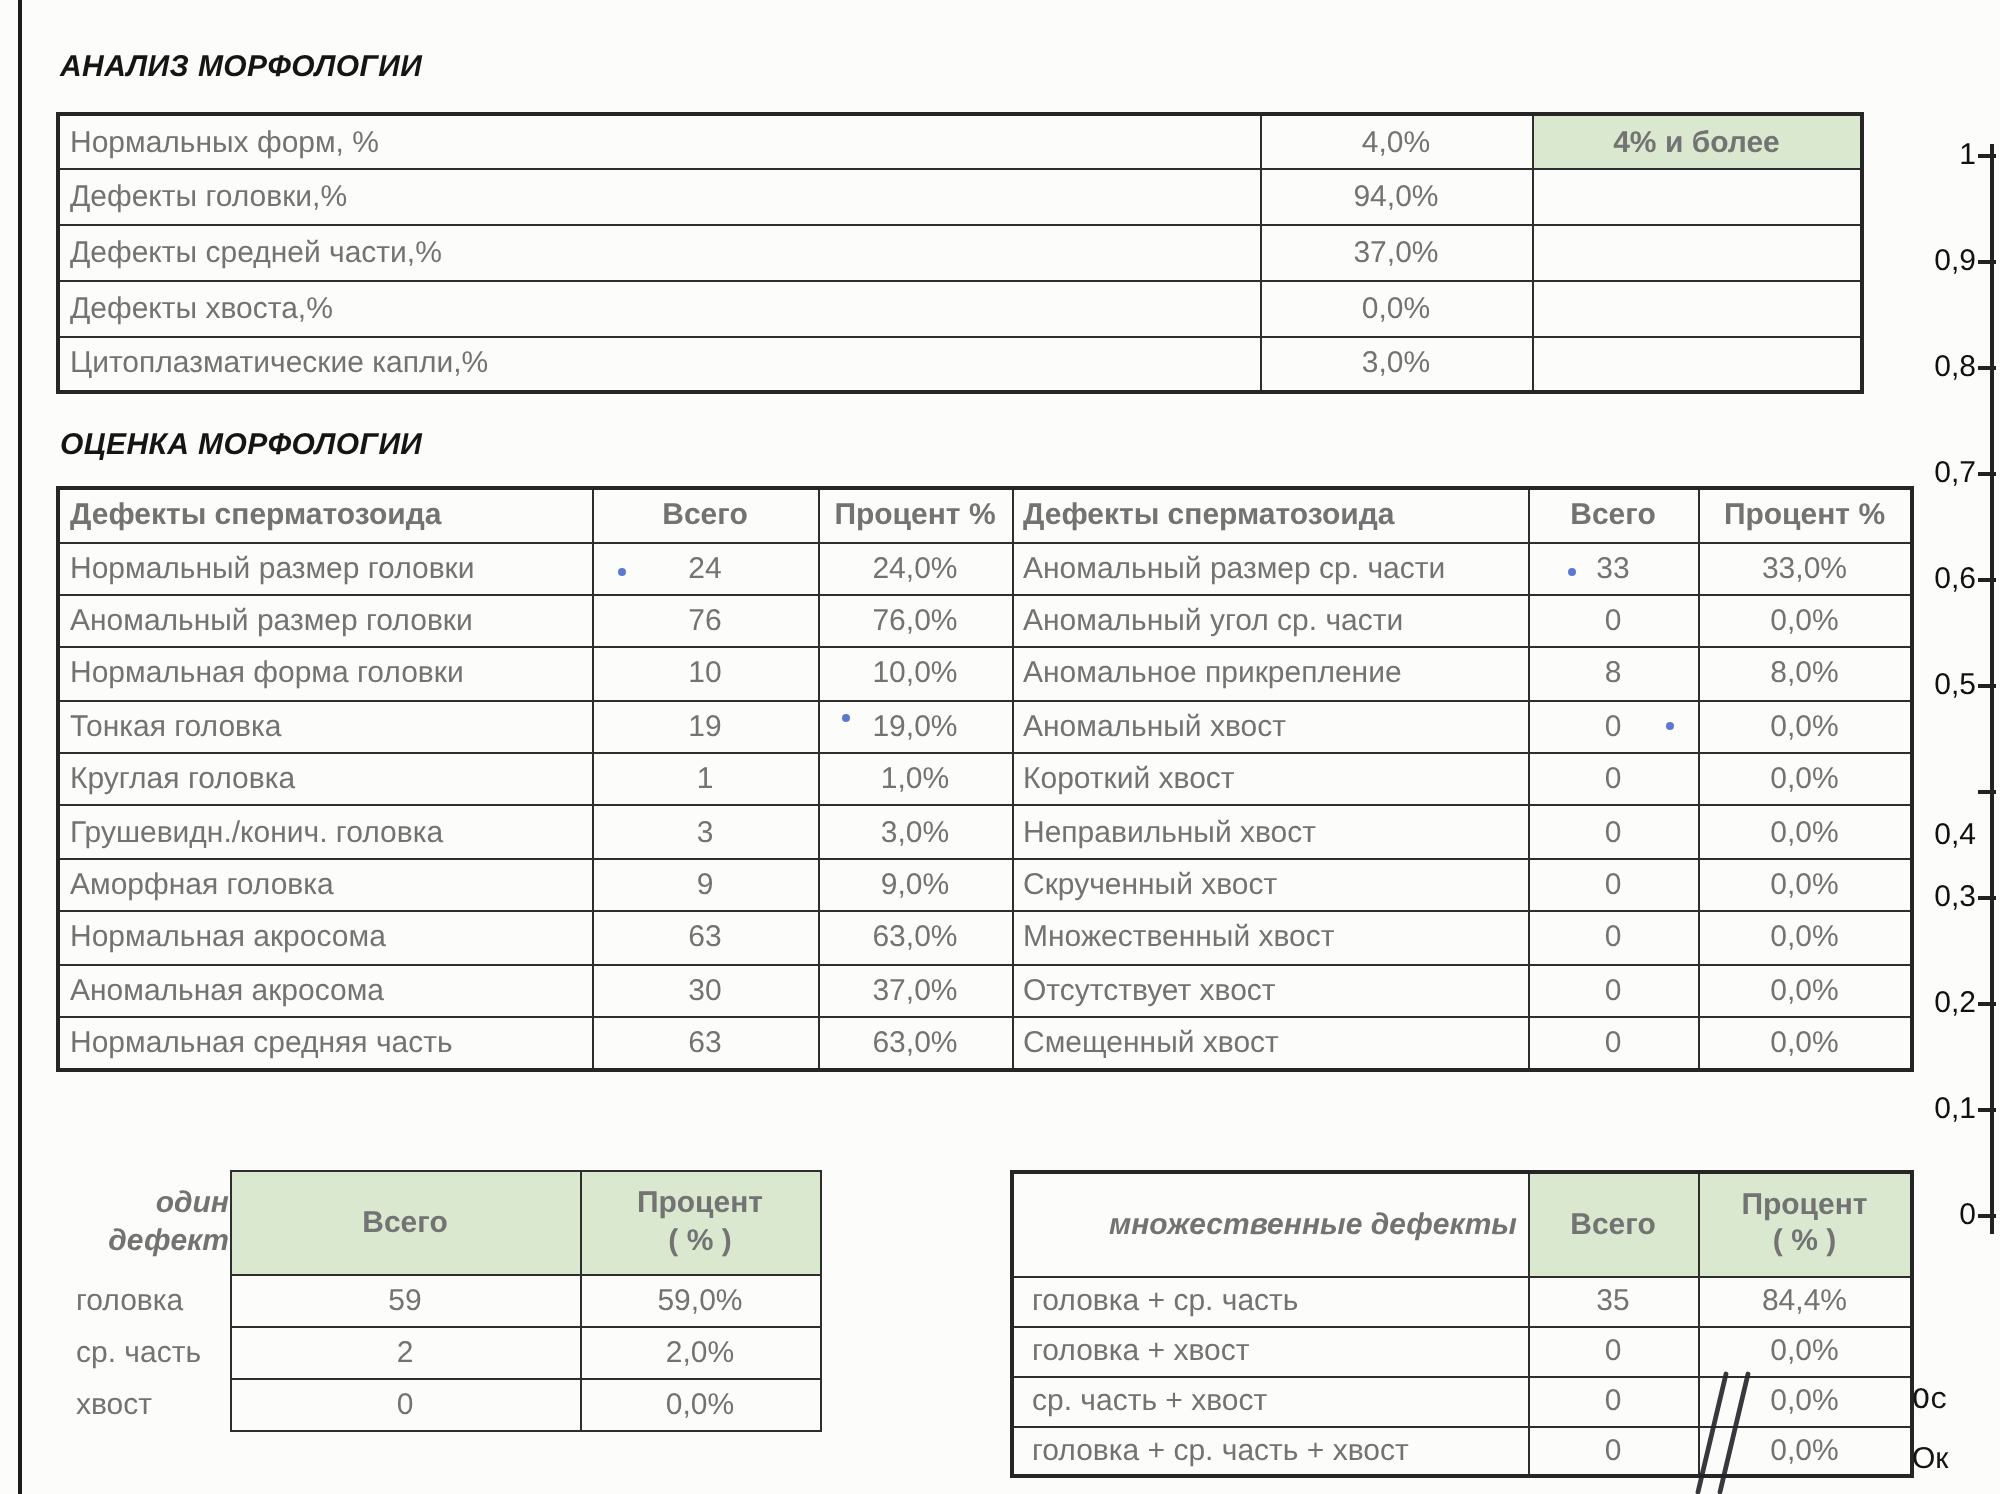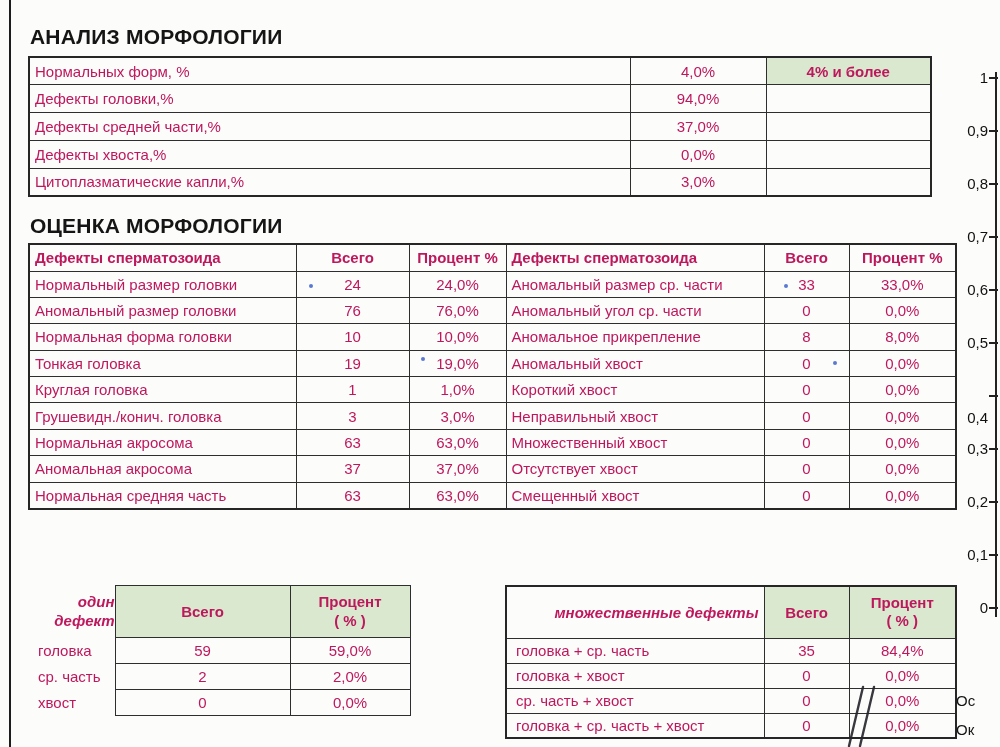--- a/index.html
+++ b/index.html
@@ -5,25 +5,25 @@
   * { margin:0; padding:0; box-sizing:border-box; }
   html,body { width:1000px; height:747px; }
   body {
     position:relative;
     overflow:hidden;
     background:#fcfcfa;
     font-family:"Liberation Sans", sans-serif;
     color:#151515;
   }
   .scan-edge { position:absolute; left:9px; top:0; width:2px; height:747px; background:#1c1c1c; }
-  .title { position:absolute; font-size:21px; font-weight:bold; letter-spacing:.2px; }
+  .title { position:absolute; font-size:15px; font-weight:bold; letter-spacing:.2px;font-style:italic; }
   #title1 { left:30px; top:25px; }
   #title2 { left:30px; top:214px; }
 
-  table { position:absolute; border-collapse:collapse; table-layout:fixed; font-size:15px; color:#be185d; }
+  table { position:absolute; border-collapse:collapse; table-layout:fixed; font-size:15px; color:#737373; }
   td { border:1px solid #2e2e2e; overflow:hidden; white-space:nowrap; vertical-align:middle; }
   table.bordered { border:2px solid #262626; }
   .c-lbl { text-align:left; padding:0 5px; }
   .c-num { text-align:center; }
   .b { font-weight:bold; }
   .it { font-style:italic; }
   .green { background:#d9e8cf; }
   .free { border:none; background:transparent; }
 
   #summary { left:28px; top:56px; width:902px; }
@@ -159,30 +159,38 @@
   </tr>
   <tr>
     <td class="c-lbl">Грушевидн./конич. головка</td>
     <td class="c-num">3</td>
     <td class="c-num">3,0%</td>
     <td class="c-lbl">Неправильный хвост</td>
     <td class="c-num">0</td>
     <td class="c-num">0,0%</td>
   </tr>
   <tr>
+    <td class="c-lbl">Аморфная головка</td>
+    <td class="c-num">9</td>
+    <td class="c-num">9,0%</td>
+    <td class="c-lbl">Скрученный хвост</td>
+    <td class="c-num">0</td>
+    <td class="c-num">0,0%</td>
+  </tr>
+  <tr>
     <td class="c-lbl">Нормальная акросома</td>
     <td class="c-num">63</td>
     <td class="c-num">63,0%</td>
     <td class="c-lbl">Множественный хвост</td>
     <td class="c-num">0</td>
     <td class="c-num">0,0%</td>
   </tr>
   <tr>
     <td class="c-lbl">Аномальная акросома</td>
-    <td class="c-num">37</td>
+    <td class="c-num">30</td>
     <td class="c-num">37,0%</td>
     <td class="c-lbl">Отсутствует хвост</td>
     <td class="c-num">0</td>
     <td class="c-num">0,0%</td>
   </tr>
   <tr>
     <td class="c-lbl">Нормальная средняя часть</td>
     <td class="c-num">63</td>
     <td class="c-num">63,0%</td>
     <td class="c-lbl">Смещенный хвост</td>
@@ -285,21 +293,21 @@
 <div class="axis-label" style="top:175px;">0,8</div>
 <div class="axis-label" style="top:228px;">0,7</div>
 <div class="axis-label" style="top:281px;text-align:right;">0,6</div>
 <div class="axis-label" style="top:334px;">0,5</div>
 <div class="axis-label" style="top:387px;margin-top:22px;">0,4</div>
 <div class="axis-label" style="top:440px;">0,3</div>
 <div class="axis-label" style="top:493px;">0,2</div>
 <div class="axis-label" style="top:546px;">0,1</div>
 <div class="axis-label" style="top:599px;">0</div>
 
-<div class="edge-text" style="top:692px;">Ос</div>
+<div class="edge-text" style="top:692px;font-family:Liberation Mono, monospace;">Ос</div>
 <div class="edge-text" style="top:721px;">Ок</div>
 
 <svg class="pen-overlay" viewBox="0 0 1000 747">
   <line x1="863" y1="687" x2="849" y2="746" stroke="#23232b" stroke-width="2.4" stroke-linecap="round" opacity="0.9"></line>
   <line x1="874" y1="687" x2="860" y2="746" stroke="#23232b" stroke-width="2.4" stroke-linecap="round" opacity="0.9"></line>
 </svg>
 
 <div class="ink-dot" style="left:309px; top:284px;"></div>
 <div class="ink-dot" style="left:784px; top:284px;"></div>
 <div class="ink-dot" style="left:421px; top:357px;"></div>

